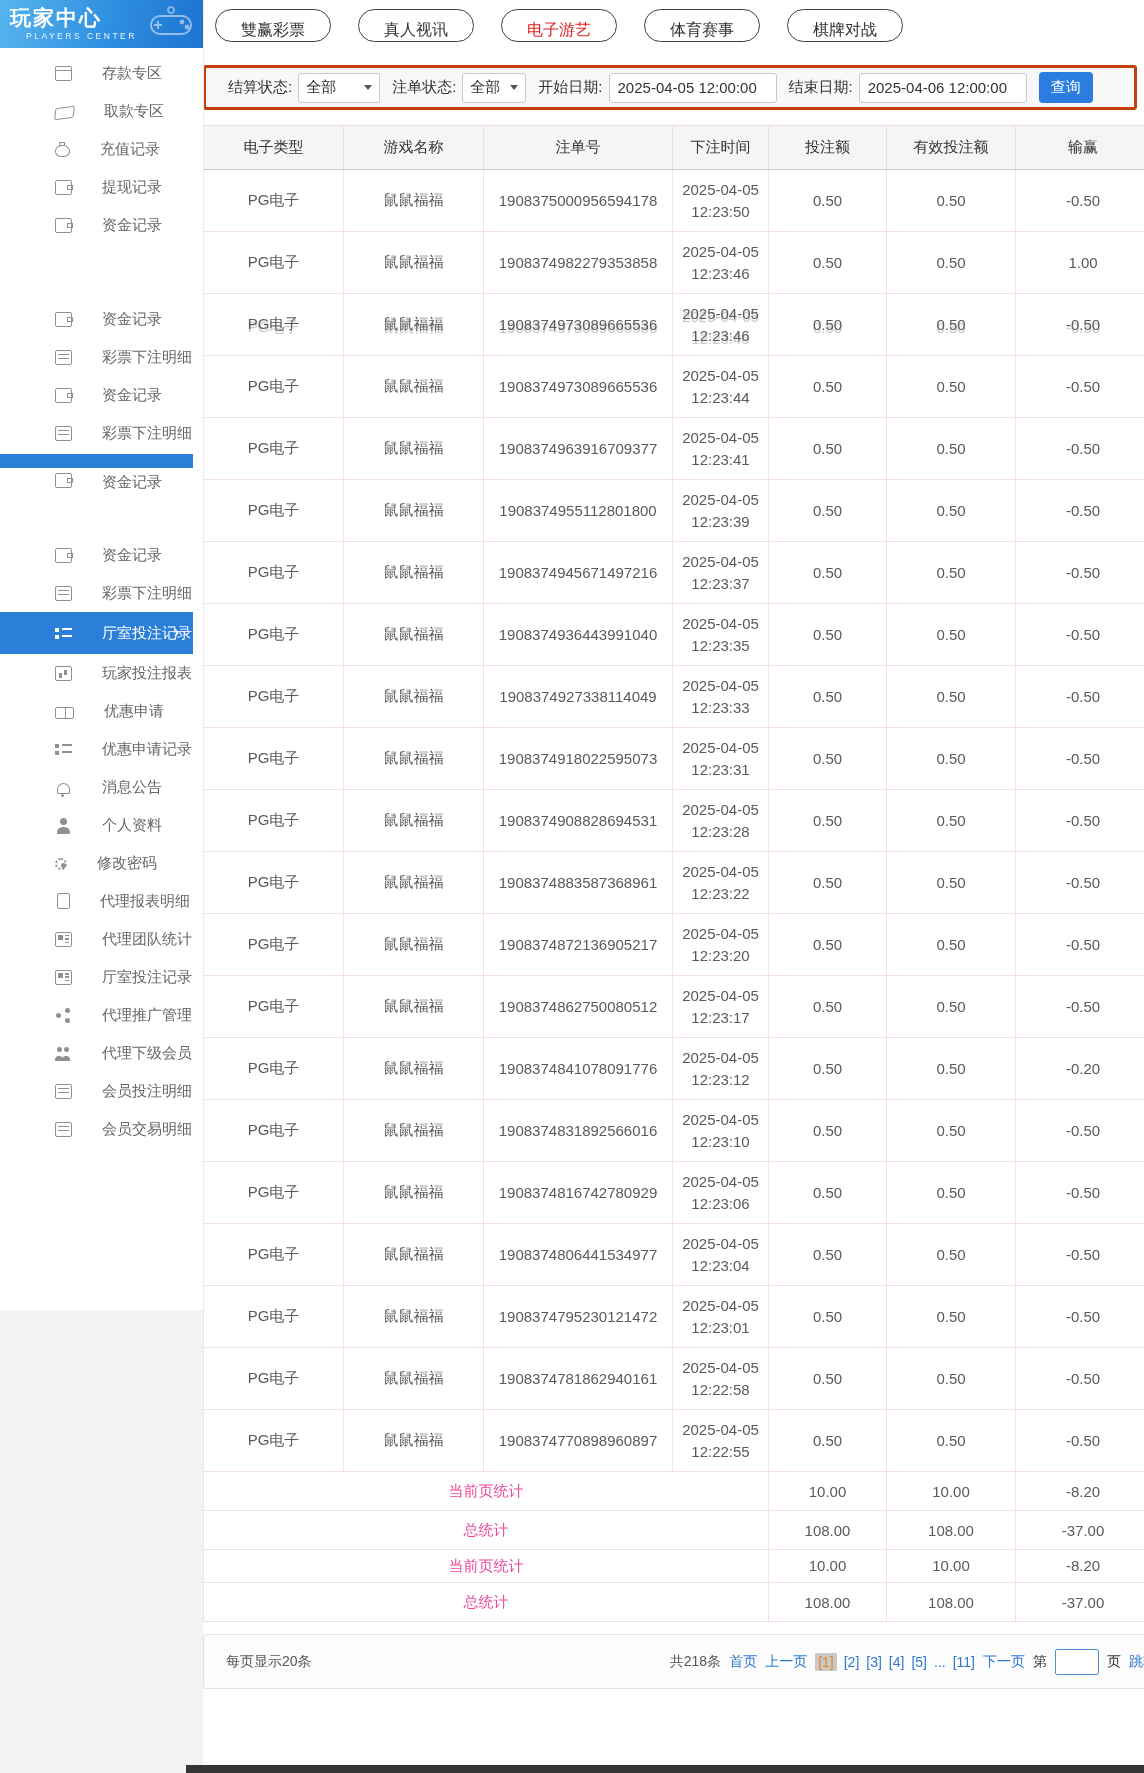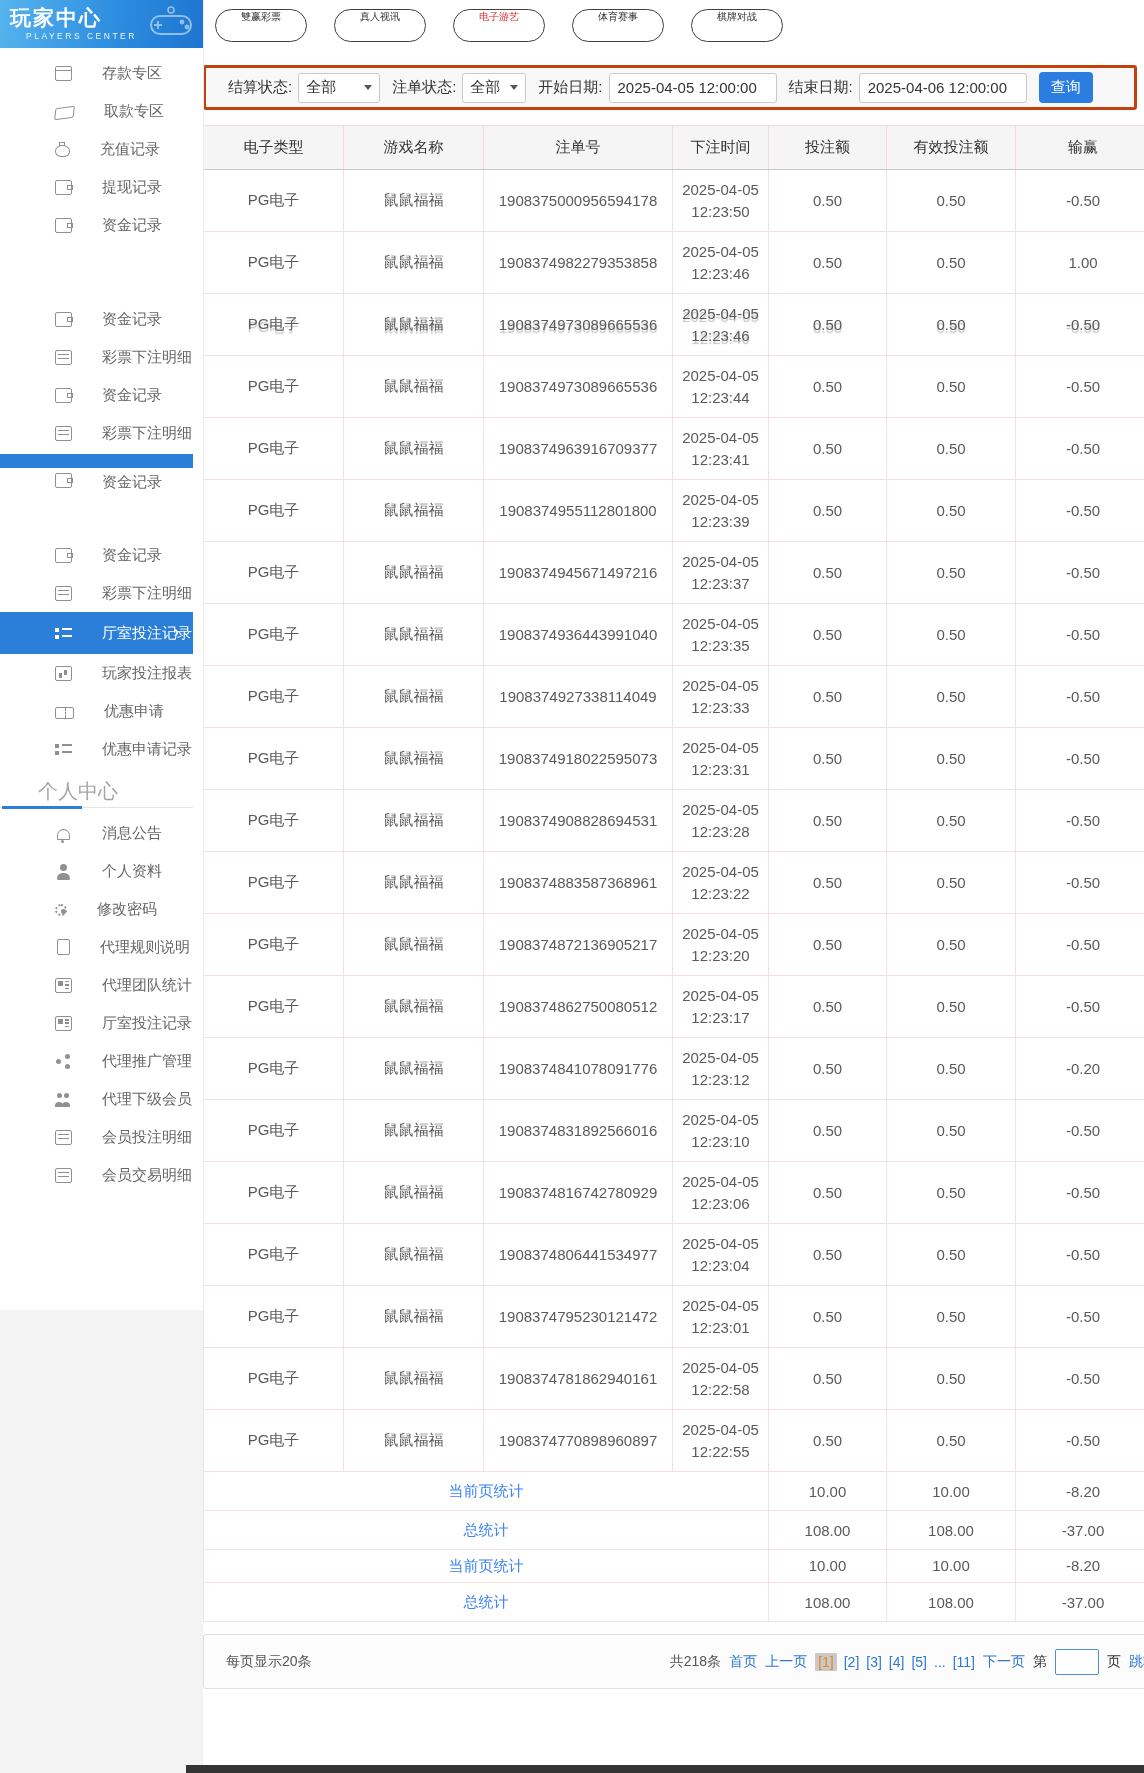--- a/index.html
+++ b/index.html
@@ -64,22 +64,22 @@
   .i-share::before{content:"";position:absolute;left:1px;top:5px;width:5px;height:5px;border-radius:50%;background:currentColor;
       box-shadow:9px -5px 0 currentColor,9px 5px 0 currentColor}
   .i-people::before{content:"";position:absolute;left:2px;top:1px;width:5px;height:5px;border-radius:50%;background:currentColor;box-shadow:7px 0 0 currentColor}
   .i-people::after{content:"";position:absolute;left:0;bottom:0;width:8px;height:5px;border-radius:4px 4px 0 0;background:currentColor;box-shadow:7px 0 0 currentColor}
 
   .left-bg{position:absolute;left:0;top:1310px;width:203px;height:463px;background:#f3f3f3}
 
   
   .main{position:absolute;left:203px;top:0;width:980px}
   .tabs{display:flex;gap:27px;margin:9px 0 0 12px}
-  .tab{height:31px;padding:0 25px;display:flex;align-items:flex-start;background:#fff;
-       border:1.5px solid #3f3f3f;border-radius:17px;font-size:10px;color:#333;cursor:pointer;white-space:nowrap}
+  .tab{height:31px;padding:0 25px;display:flex;align-items:flex-end;background:#fff;
+       border:1.5px solid #3f3f3f;border-radius:17px;font-size:16px;color:#333;cursor:pointer;white-space:nowrap}
   .tab.current{color:#e02020}
 
   .filter{margin-top:23px;width:934px;height:45px;background:#f8f8f8;border:3px solid #c2410c;border-radius:3px;
           box-sizing:border-box;display:flex;align-items:center;padding-left:22px;font-size:15px;color:#333}
   .filter .lab{margin-right:6px;white-space:nowrap}
   .sel{height:30px;background:#fff;border:1px solid #c9c9c9;border-radius:3px;display:flex;align-items:center;
        justify-content:space-between;padding:0 7px;margin-right:12px;cursor:pointer;box-sizing:border-box}
   .sel .caret{width:0;height:0;border-left:4px solid transparent;border-right:4px solid transparent;border-top:5px solid #555;margin-left:8px}
   .sel.w1{width:82px}.sel.w2{width:64px}
   .filter input{height:30px;width:168px;border:1px solid #c9c9c9;border-radius:3px;font-size:15px;color:#333;
@@ -88,21 +88,21 @@
        font-size:15px;cursor:pointer;font-family:inherit}
 
   table.rec{margin-top:15px;width:947px;border-collapse:collapse;table-layout:fixed;
        border:1px solid #c9c9c9;font-size:15px}
   .rec th{height:41px;background:#f5f5f5;color:#333;font-weight:normal;border:1px solid #f0dcdc;border-bottom:1px solid #c9c9c9}
   .rec td{height:61px;text-align:center;color:#5a5a5a;border:1px solid #f3e1e1;background:#fff;padding:0 2px;
           overflow:hidden;white-space:nowrap}
   .rec .t2{line-height:1.45}
   .rec tr.glitch td{text-shadow:0 2.5px 1px rgba(110,110,110,.45)}
   .rec .sum td{height:38px;border-top:1px solid #cfcfcf}
-  .rec .sum .sum-label{color:#3b82f6}
+  .rec .sum .sum-label{color:#ec4899}
   .rec tr.clipped td{height:22px;line-height:32px;overflow:hidden}
 
   .pager{margin-top:12px;width:990px;height:55px;background:#fcfcfc;border:1px solid #e0e0e0;border-radius:3px;
        box-sizing:border-box;display:flex;align-items:center;padding:0 35px 0 22px;font-size:14px;color:#555}
   .pager .grow{flex:1}
   .pager .right{display:flex;align-items:center;gap:8px;white-space:nowrap}
   .pager a{color:#2d78d2;text-decoration:none;cursor:pointer}
   .pager .pg.current{color:#e8851c;background:#c9c9c9;padding:1px 3px;border-radius:1px}
   .pager .jump-input{width:38px;height:22px;border:1px solid #4a90d9;border-radius:2px;background:#fff;font-family:inherit}
 
@@ -233,25 +233,20 @@
         <span class="lbl">优惠申请</span>
 
       </div>
 
       <div class="s-entry item">
         <span class="ico i-menu"></span>
         <span class="lbl">优惠申请记录</span>
 
       </div>
 
-      <div class="s-entry section">
-        
-        <span class="lbl">个人中心</span>
-        
-      </div>
 
       <div class="s-entry item">
         <span class="ico i-bell"></span>
         <span class="lbl">消息公告</span>
 
       </div>
 
       <div class="s-entry item">
         <span class="ico i-person"></span>
         <span class="lbl">个人资料</span>
@@ -260,21 +255,21 @@
 
       <div class="s-entry item">
         <span class="ico i-gear"></span>
         <span class="lbl">修改密码</span>
 
       </div>
 
 
       <div class="s-entry item">
         <span class="ico i-doc"></span>
-        <span class="lbl">代理规则说明</span>
+        <span class="lbl">代理报表明细</span>
 
       </div>
 
       <div class="s-entry item">
         <span class="ico i-news"></span>
         <span class="lbl">代理团队统计</span>
 
       </div>
 
       <div class="s-entry item">

